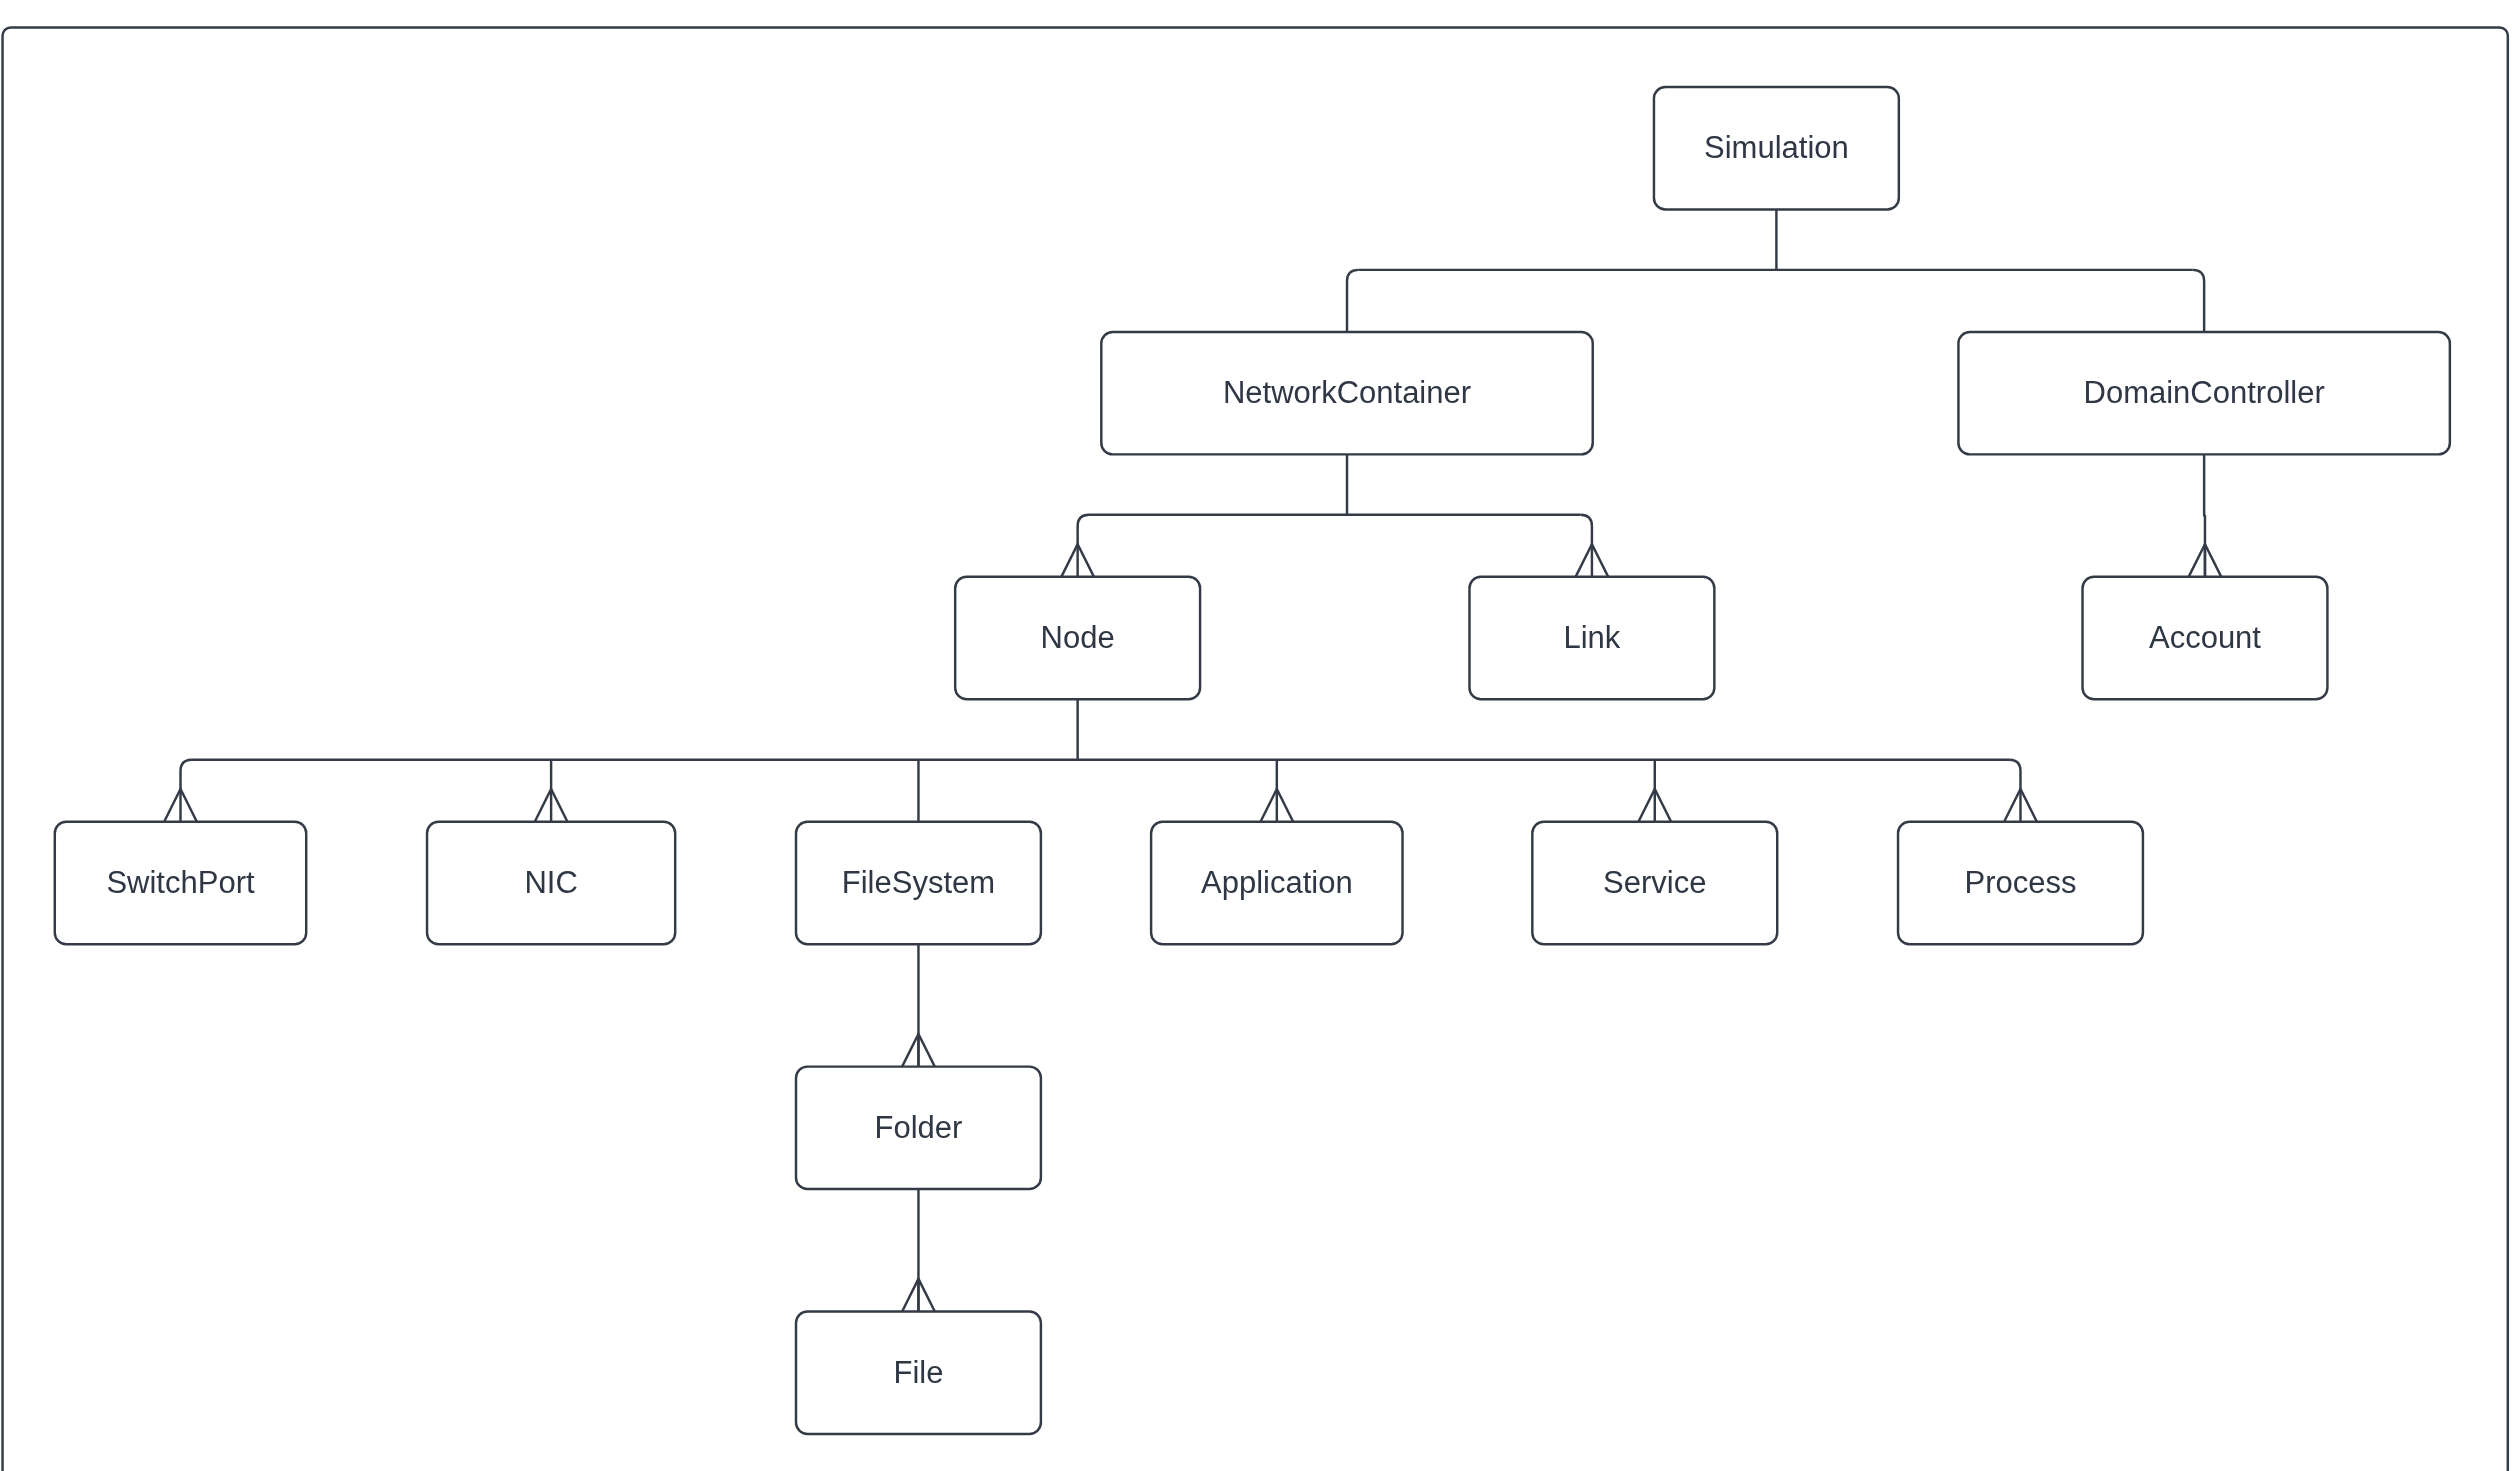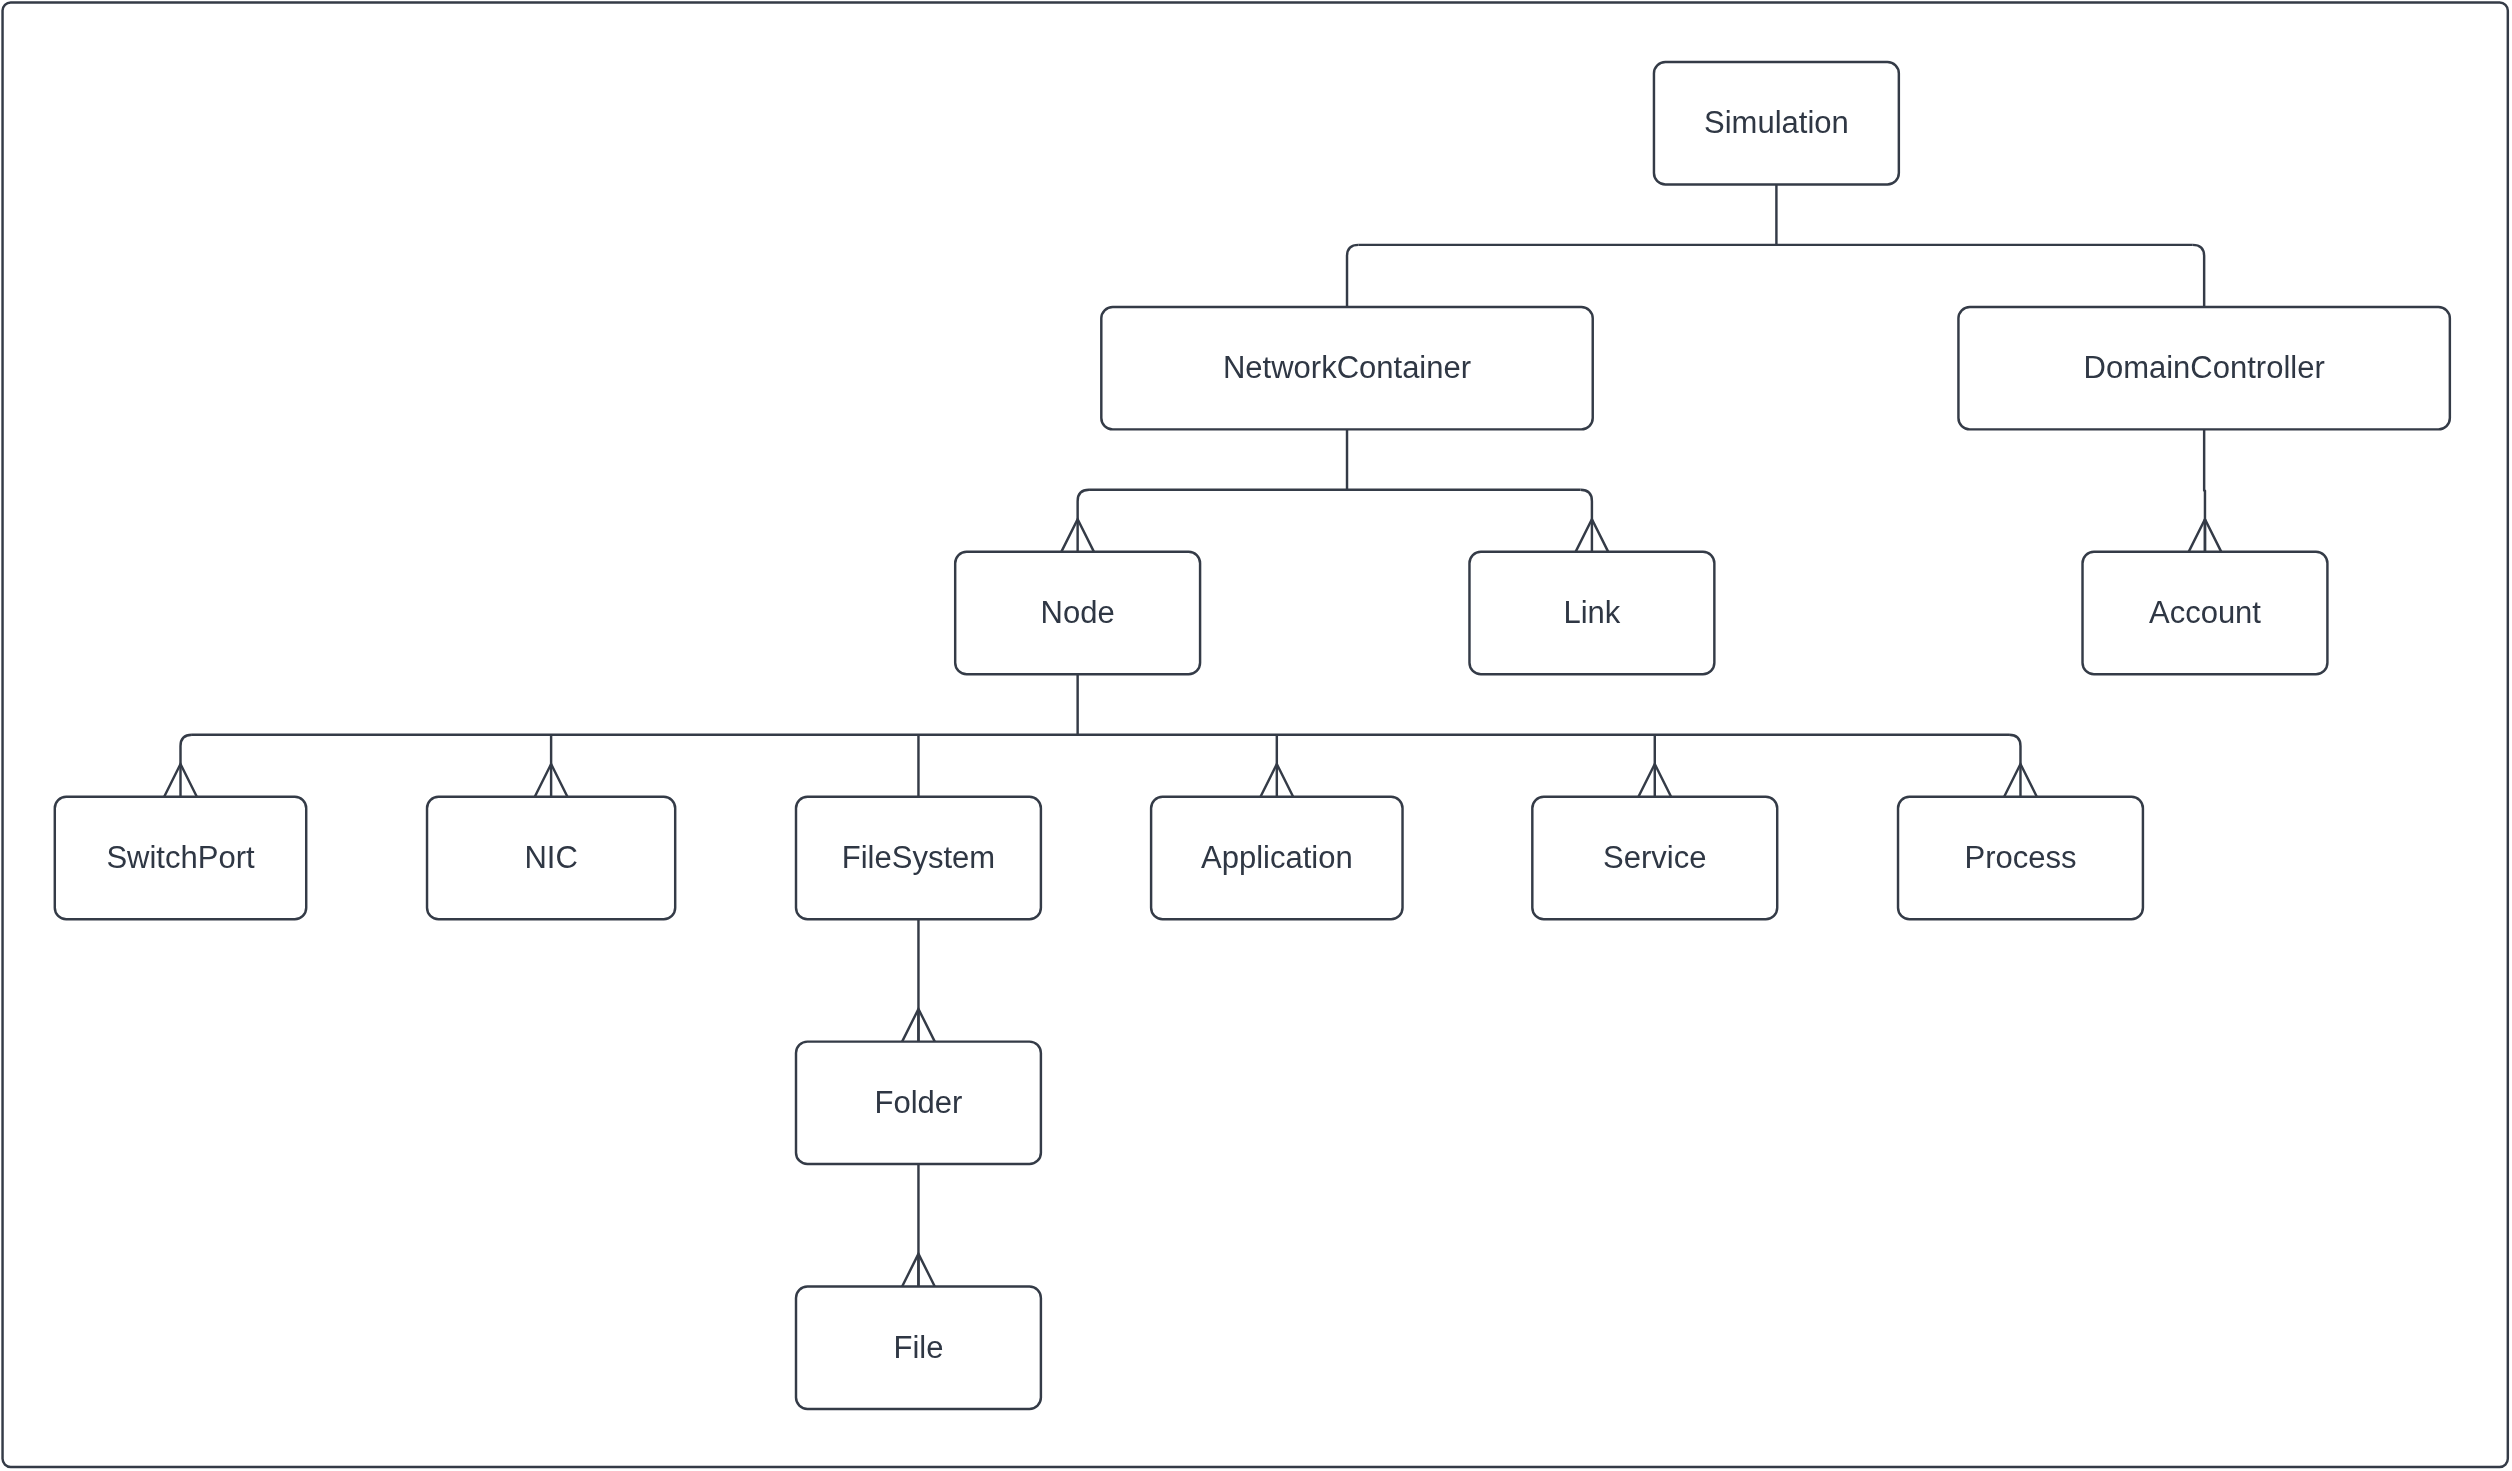--- a/index.html
+++ b/index.html
@@ -12,20 +12,21 @@
     width: 2512px;
     height: 1471px;
     font-family: "Liberation Sans", sans-serif;
     overflow: hidden;
   }
   #diagram-root {
     position: relative;
     width: 2512px;
     height: 1246px;
     background: #ffffff;
+    margin-top: 25px;
   }
   svg#diagram-canvas {
     display: block;
     width: 2512px;
     height: 1471px;
   }
   .frame-rect {
     fill: #ffffff;
     stroke: #343b47;
     stroke-width: 3;

